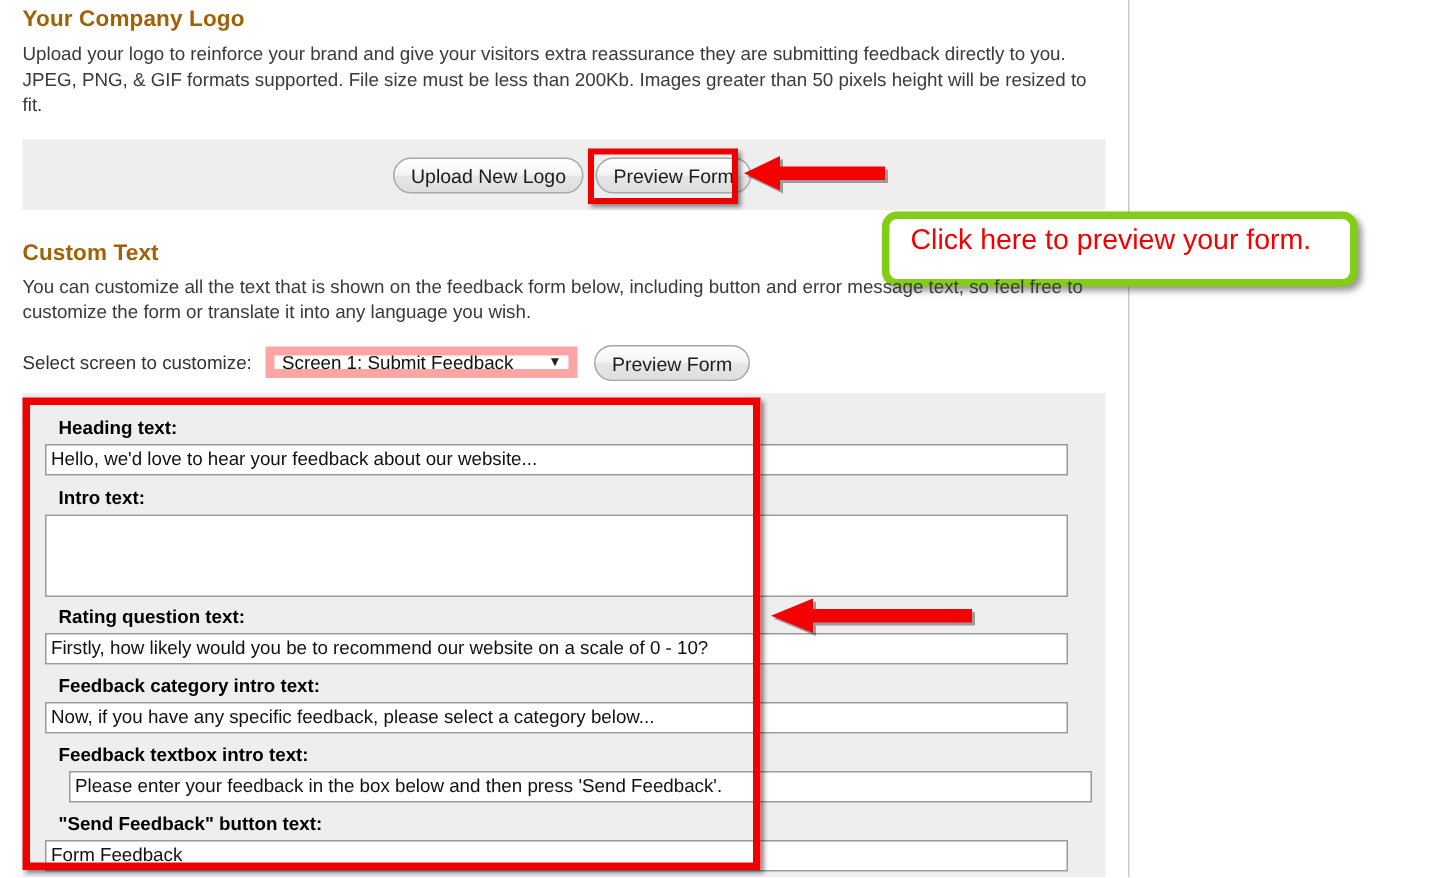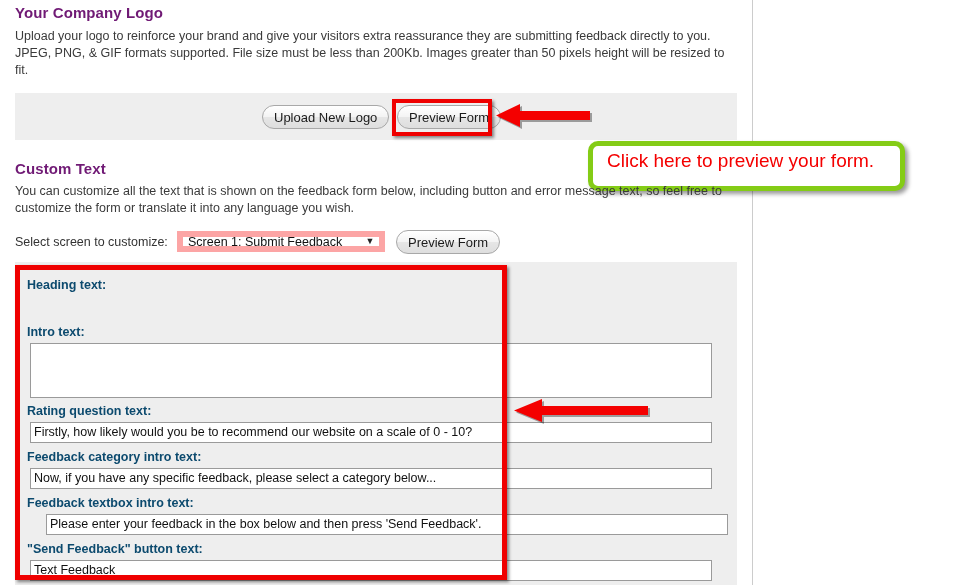--- a/index.html
+++ b/index.html
@@ -28,21 +28,21 @@
     width: 1px;
     height: 585px;
     background: #cccccc;
   }
 
   
   .sec-title {
     position: absolute;
     font-size: 15px;
     font-weight: bold;
-    color: #701a75;
+    color: #a16207;
     letter-spacing: .1px;
   }
   .sec-para {
     position: absolute;
     font-size: 12.5px;
     line-height: 17px;
     color: #3a3a3a;
   }
 
   
@@ -106,24 +106,24 @@
   #form-panel {
     position: absolute;
     left: 15px;
     top: 262px;
     width: 722px;
     height: 323px;
     background: #eeeeee;
   }
   .field-label {
     position: absolute;
-    left: 12px;
+    left: 24px;
     font-size: 12.5px;
     font-weight: bold;
-    color: #0c4a6e;
+    color: #000000;
     white-space: nowrap;
   }
   .field-input {
     position: absolute;
     left: 15px;
     box-sizing: border-box;
     width: 682px;
     height: 21px;
     border: 1px solid #9a9a9a;
     background: #ffffff;
@@ -226,35 +226,36 @@
   <div class="select-box" style="left:177px; top:231px; width:208px;">
     <span class="sel-text">Screen 1: Submit Feedback</span>
     <span class="sel-arrow">▼</span>
   </div>
 
   <div class="btn" style="left:396px; top:230px;">Preview Form</div>
 
   <div id="form-panel">
 
     <div class="field-label" style="top:16px;">Heading text:</div>
+    <div class="field-input" style="top:34px;">Hello, we'd love to hear your feedback about our website...</div>
 
     <div class="field-label" style="top:63px;">Intro text:</div>
     <div class="field-textarea" style="top:81px;"></div>
 
     <div class="field-label" style="top:142px;">Rating question text:</div>
     <div class="field-input" style="top:160px;">Firstly, how likely would you be to recommend our website on a scale of 0 - 10?</div>
 
     <div class="field-label" style="top:188px;">Feedback category intro text:</div>
     <div class="field-input" style="top:206px;">Now, if you have any specific feedback, please select a category below...</div>
 
     <div class="field-label" style="top:234px;">Feedback textbox intro text:</div>
     <div class="field-input" style="top:252px;margin-left:16px;">Please enter your feedback in the box below and then press 'Send Feedback'.</div>
 
     <div class="field-label" style="top:280px;">"Send Feedback" button text:</div>
-    <div class="field-input" style="top:298px;">Text Feedback</div>
+    <div class="field-input" style="top:298px;">Form Feedback</div>
   </div>
 
   <div class="hl-rect" style="left:15px; top:265px; width:492px; height:315px;"></div>
 
   <svg class="arrow" style="left:512px; top:399px;" width="140" height="30" viewBox="0 0 140 30">
     <g transform="translate(2,2)">
       <path d="M 136 7 L 30 7 L 30 0 L 2 11.5 L 30 23 L 30 16 L 136 16 Z" fill="#000000" opacity="0.35"></path>
     </g>
     <path d="M 136 7 L 30 7 L 30 0 L 2 11.5 L 30 23 L 30 16 L 136 16 Z" fill="#f40000"></path>
   </svg>

